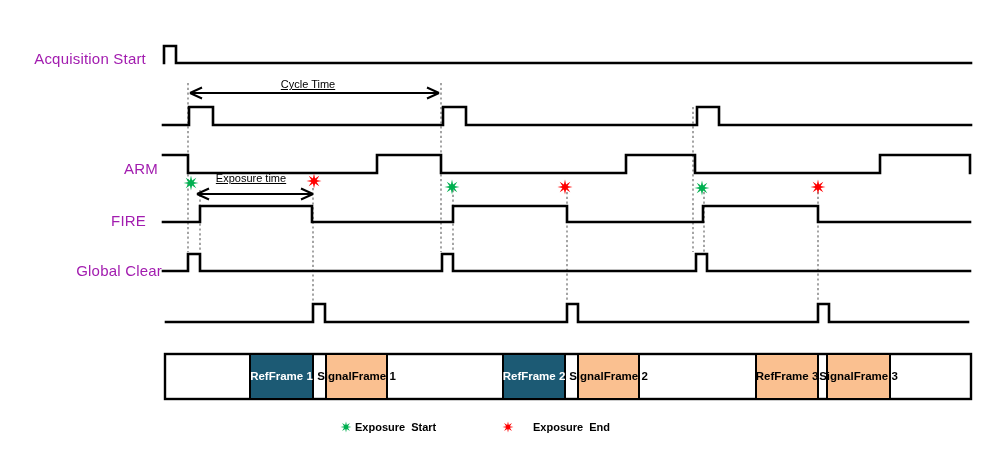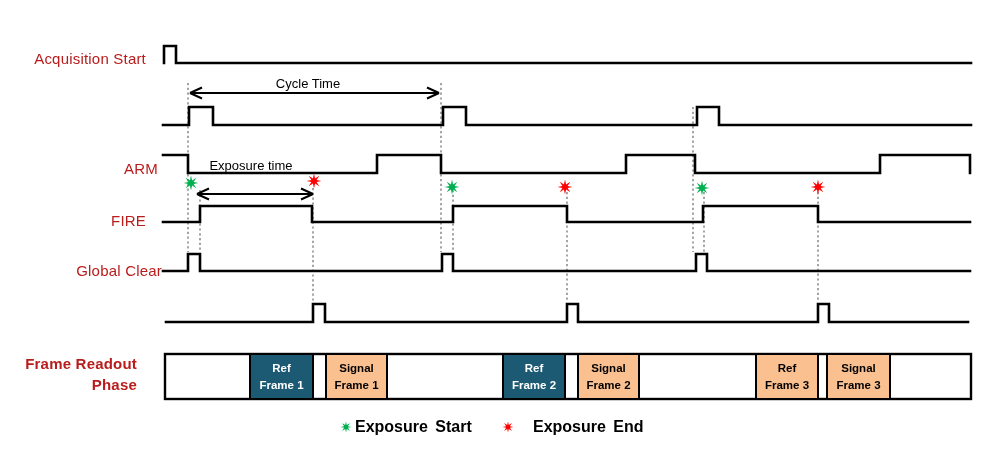--- a/index.html
+++ b/index.html
@@ -3,36 +3,36 @@
 <meta charset="utf-8">
 <style>
   html,body { margin:0; padding:0; background:#ffffff; }
   .stage {
     position:relative; width:994px; height:454px; background:#ffffff;
     font-family:"Liberation Sans", sans-serif; overflow:hidden;
   }
   .stage svg { position:absolute; left:0; top:0; }
   .row-label {
     position:absolute; left:0; width:146px; height:22px; line-height:22px;
-    text-align:right; font-size:15px; color:#b91c1c; letter-spacing:0.2px; white-space:nowrap;
+    text-align:right; font-size:15px; color:#a21caf; letter-spacing:0.2px; white-space:nowrap;
   }
   .row-label.multiline {
     white-space:normal; font-weight:bold; width:137px; height:auto; line-height:21px;
   }
   .anno {
-    position:absolute; font-size:13px; color:#000; white-space:nowrap;
-    transform:translateX(-50%); height:16px; line-height:16px;
+    position:absolute; font-size:11px; color:#000; white-space:nowrap;
+    transform:translateX(-50%); height:16px; line-height:16px;text-decoration:underline;
   }
   .frame-label {
-    position:absolute; display:flex; flex-direction:column; align-items:center;
+    position:absolute; display:flex; flex-direction:row; align-items:center;
     justify-content:center; font-weight:bold; font-size:11.5px; line-height:17px;
     text-align:center; white-space:nowrap;
   }
   .legend-label {
-    position:absolute; font-weight:bold; font-size:16px; word-spacing:3px;
+    position:absolute; font-weight:bold; font-size:11px; word-spacing:3px;
     height:18px; line-height:18px; white-space:nowrap; color:#000;
   }
 </style>
 </head>
 <body>
 
 <div class="stage">
 
   <svg id="diagram-svg" width="994" height="454" viewBox="0 0 994 454">
       <line x1="188" y1="83" x2="188" y2="252" stroke="#7f7f7f" stroke-width="1.4" stroke-dasharray="2.2 2.6"></line>
@@ -74,24 +74,23 @@
       <polygon points="702.0,180.5 703.1,185.4 707.3,182.7 704.6,186.9 709.5,188.0 704.6,189.1 707.3,193.3 703.1,190.6 702.0,195.5 700.9,190.6 696.7,193.3 699.4,189.1 694.5,188.0 699.4,186.9 696.7,182.7 700.9,185.4" fill="#00b050"></polygon>
       <polygon points="818.0,179.5 819.1,184.4 823.3,181.7 820.6,185.9 825.5,187.0 820.6,188.1 823.3,192.3 819.1,189.6 818.0,194.5 816.9,189.6 812.7,192.3 815.4,188.1 810.5,187.0 815.4,185.9 812.7,181.7 816.9,184.4" fill="#ff0000"></polygon>
       <polygon points="346.0,421.5 346.8,425.1 349.9,423.1 347.9,426.2 351.5,427.0 347.9,427.8 349.9,430.9 346.8,428.9 346.0,432.5 345.2,428.9 342.1,430.9 344.1,427.8 340.5,427.0 344.1,426.2 342.1,423.1 345.2,425.1" fill="#00b050"></polygon>
       <polygon points="508.0,421.5 508.8,425.1 511.9,423.1 509.9,426.2 513.5,427.0 509.9,427.8 511.9,430.9 508.8,428.9 508.0,432.5 507.2,428.9 504.1,430.9 506.1,427.8 502.5,427.0 506.1,426.2 504.1,423.1 507.2,425.1" fill="#ff0000"></polygon>
     </svg>
 
   <div class="row-label" style="top: 48px;">Acquisition Start</div>
   <div class="row-label" style="top: 158px; margin-left: 12px;">ARM</div>
   <div class="row-label" style="top: 210px;">FIRE</div>
   <div class="row-label" style="top: 260px; margin-left: 16px;">Global Clear</div>
-  <div class="row-label multiline" style="top: 353px;">Frame Readout Phase</div>
 
   <div class="anno" style="left: 308px; top: 76px;">Cycle Time</div>
-  <div class="anno" style="left: 251px; top: 158px;">Exposure time</div>
+  <div class="anno" style="left: 251px; top: 170px;">Exposure time</div>
 
   <div class="frame-label" style="left: 250px; top: 354px; width: 63px; height: 45px; color: rgb(255, 255, 255);">
     <span>Ref</span>
     <span>Frame 1</span>
   </div>
   <div class="frame-label" style="left: 326px; top: 354px; width: 61px; height: 45px; color: rgb(0, 0, 0);">
     <span>Signal</span>
     <span>Frame 1</span>
   </div>
   <div class="frame-label" style="left: 503px; top: 354px; width: 62px; height: 45px; color: rgb(255, 255, 255);">

